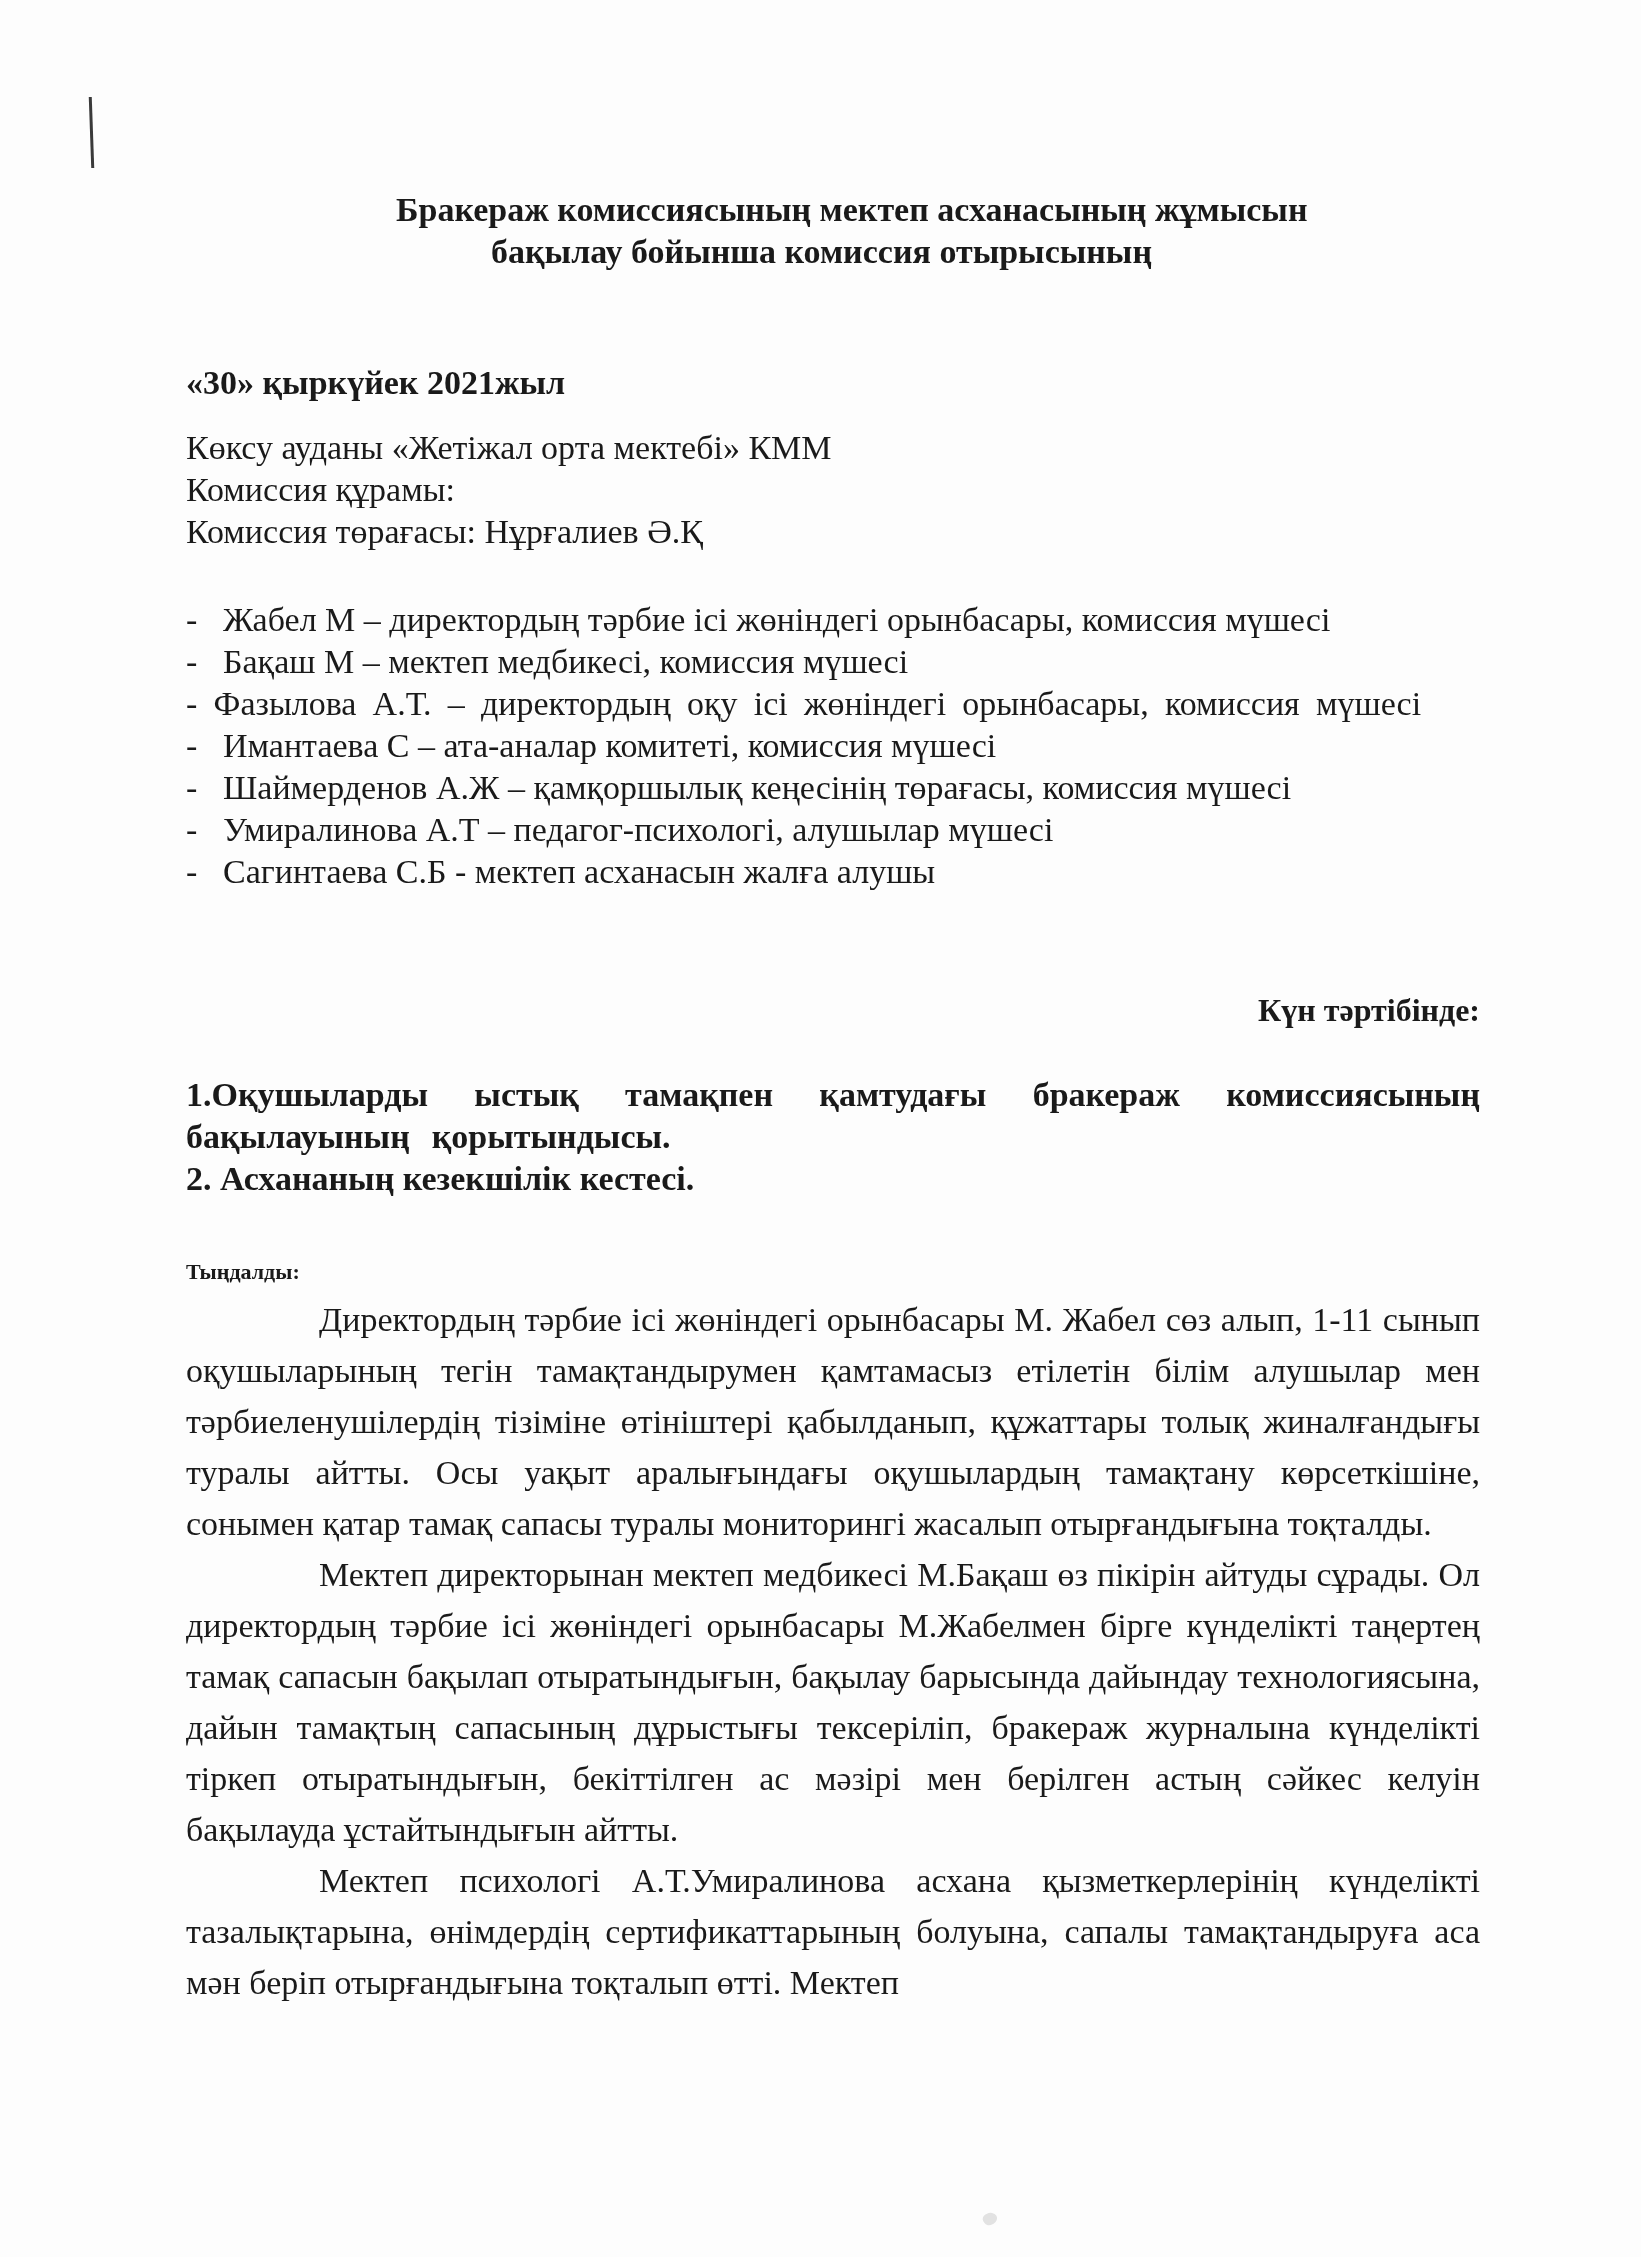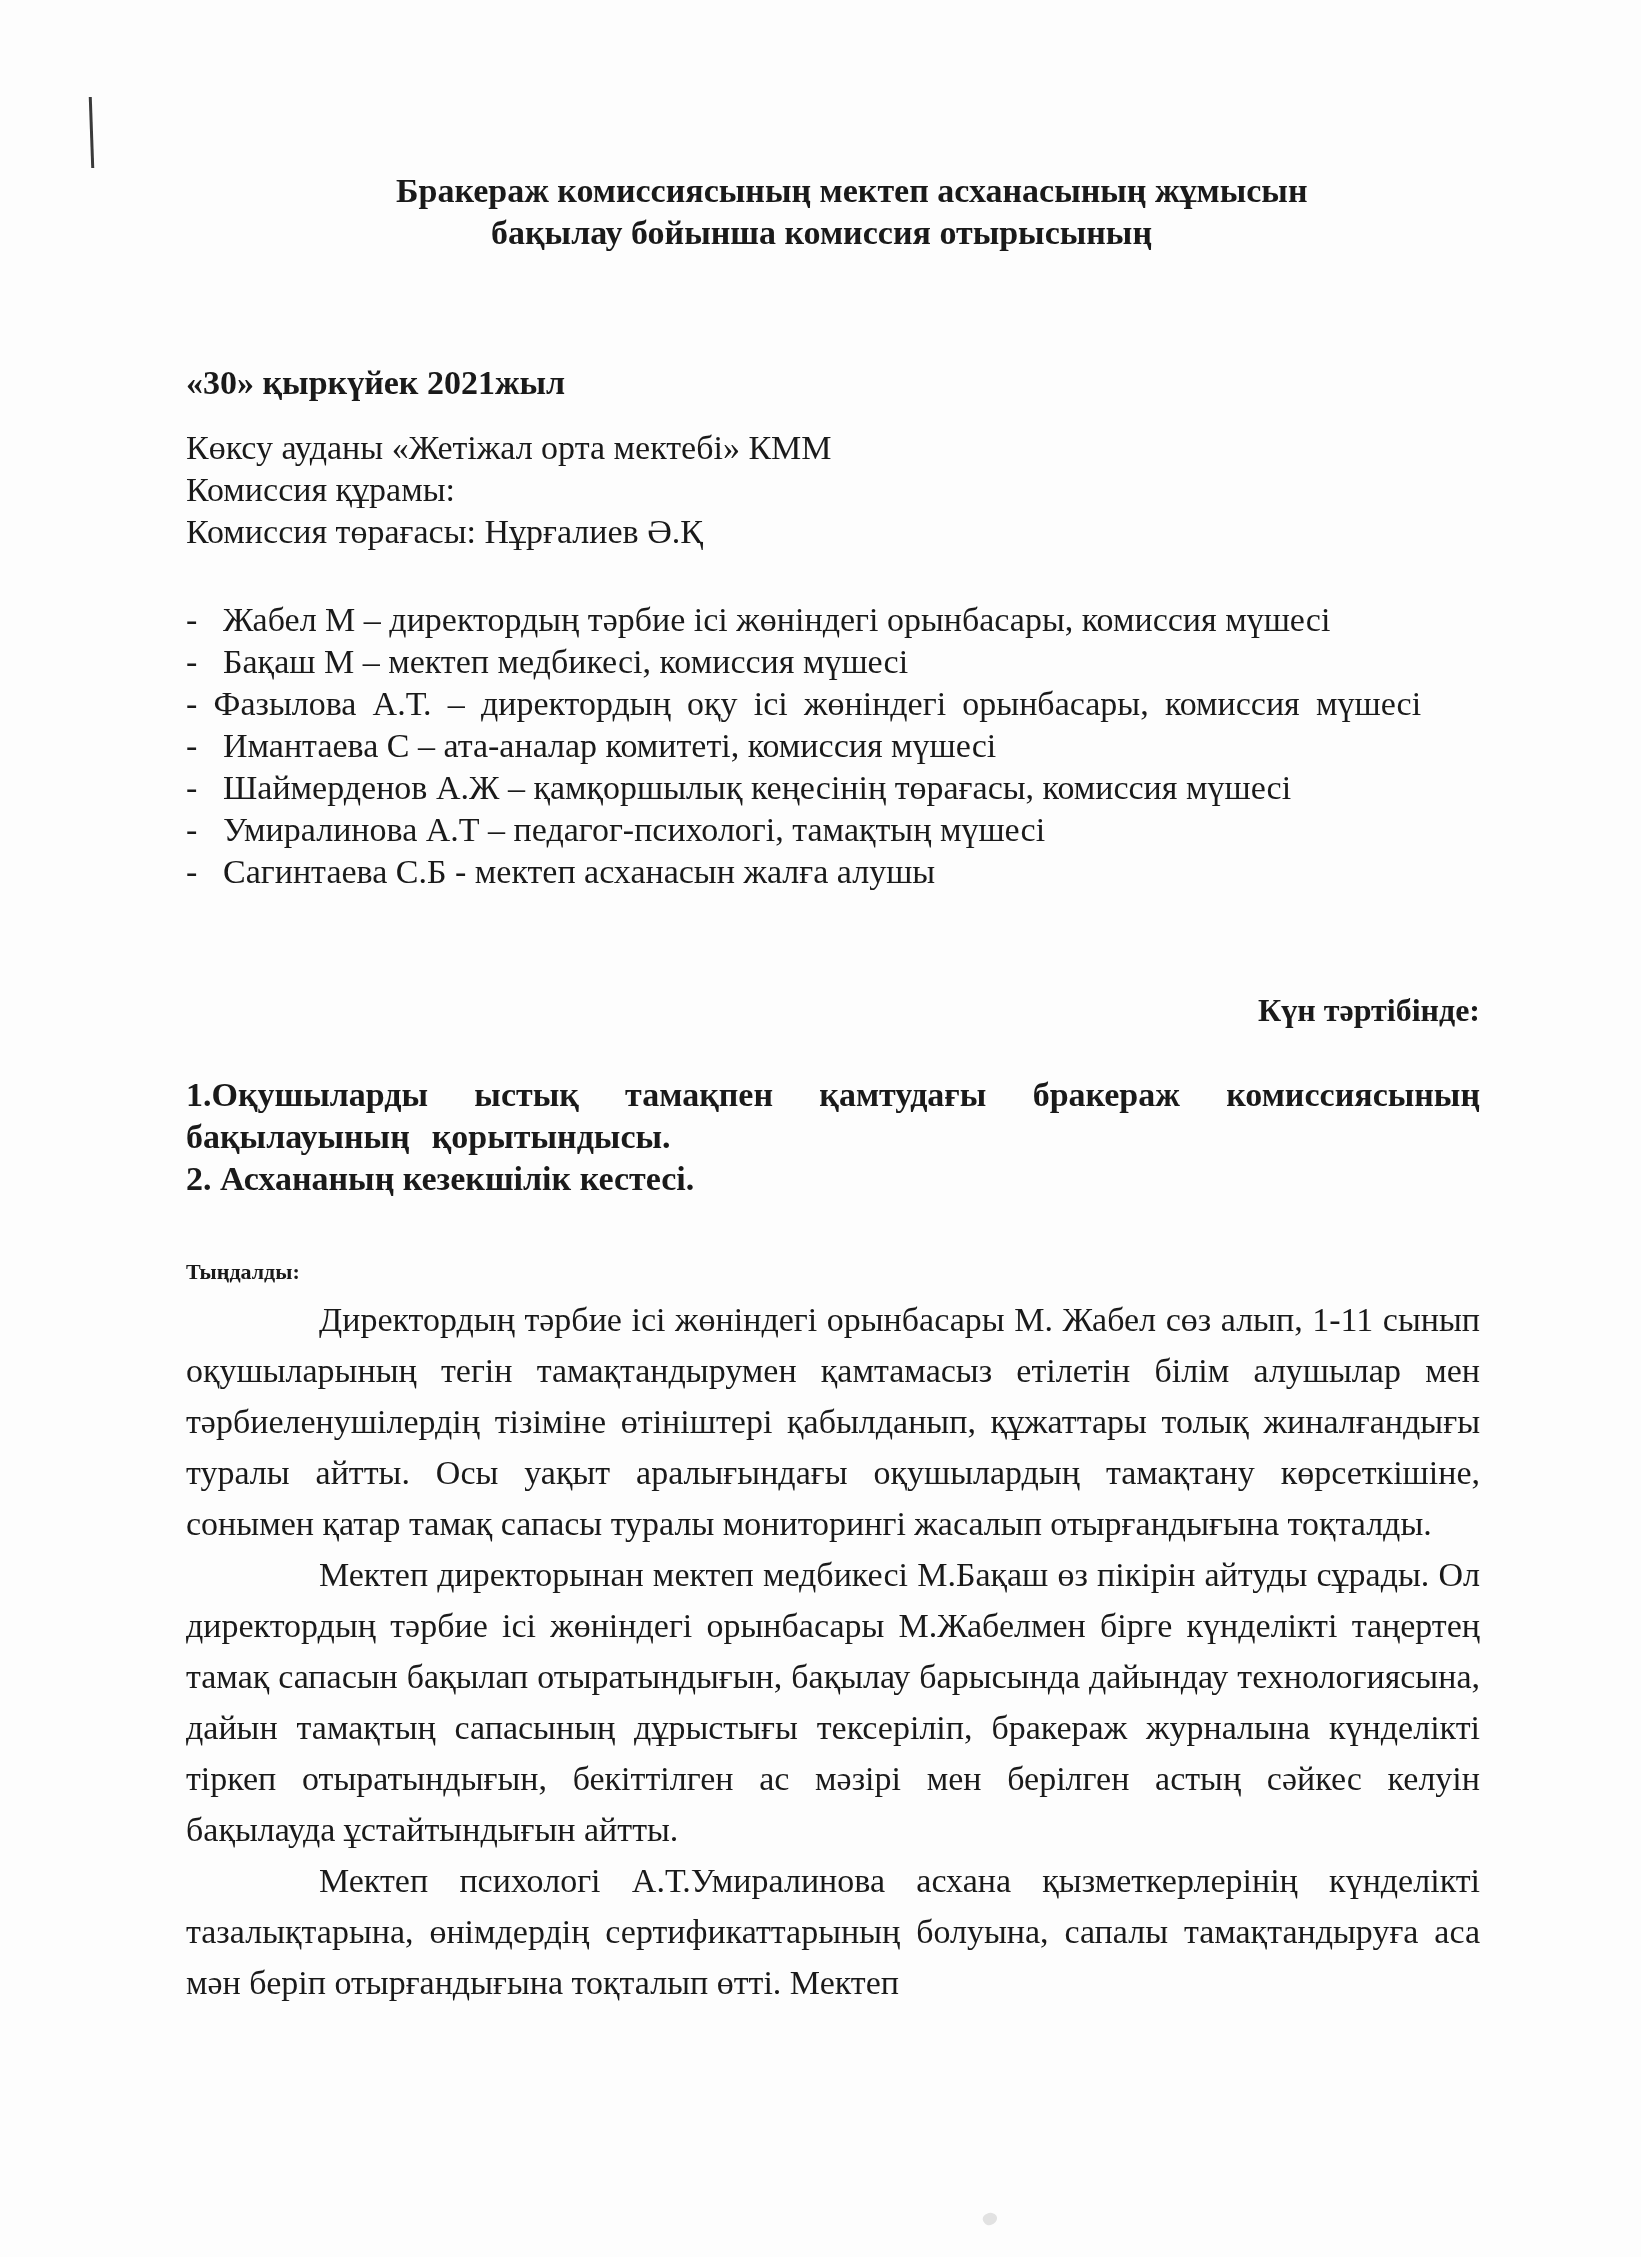--- a/index.html
+++ b/index.html
@@ -44,21 +44,21 @@
     .title {
       position: absolute;
       top: 170px;
       left: 0;
       width: 1294px;
       font-weight: bold;
       font-size: 34px;
       line-height: 42px;
     }
     .title .t-line { display: block; white-space: pre; }
-    .title .t1 { padding-left: 210px; }
+    .title .t1 { padding-left: 210px; margin-top: 19px; }
     .title .t2 { padding-left: 305px; }
     .title .t3 { padding-left: 587px; }
 
     .date {
       position: absolute;
       top: 362px;
       left: 0;
       font-weight: bold;
       font-size: 34px;
       line-height: 42px;
@@ -178,21 +178,21 @@
     <div class="member">
       <span class="dash">-</span>
       <span class="txt">Имантаева С – ата-аналар комитеті, комиссия мүшесі</span>
     </div>
     <div class="member">
       <span class="dash">-</span>
       <span class="txt">Шаймерденов А.Ж – қамқоршылық кеңесінің төрағасы, комиссия мүшесі</span>
     </div>
     <div class="member">
       <span class="dash">-</span>
-      <span class="txt">Умиралинова А.Т – педагог-психологі, тамақтың мүшесі</span>
+      <span class="txt">Умиралинова А.Т – педагог-психологі, алушылар мүшесі</span>
     </div>
     <div class="member">
       <span class="dash">-</span>
       <span class="txt">Сагинтаева С.Б - мектеп асханасын жалға алушы</span>
     </div>
   </div>
 
   <div class="agenda-heading">Күн тәртібінде:</div>
 
   <div class="agenda">

